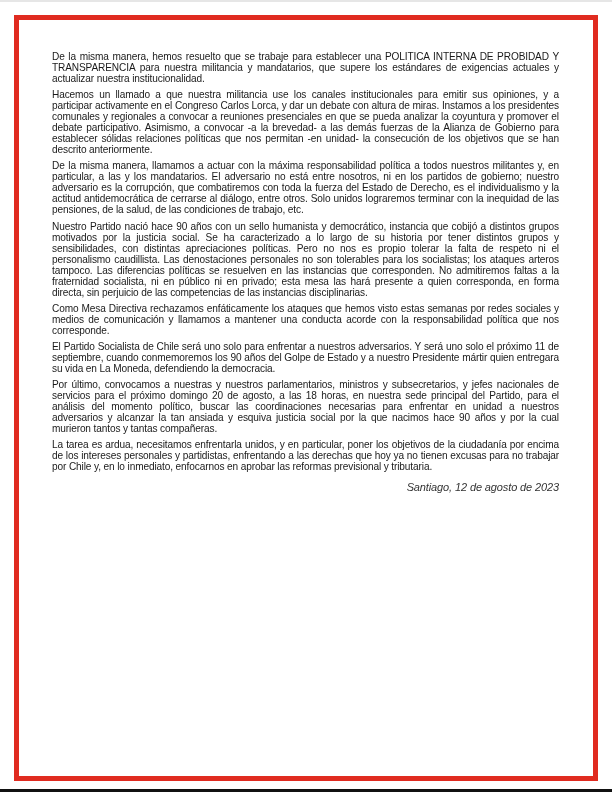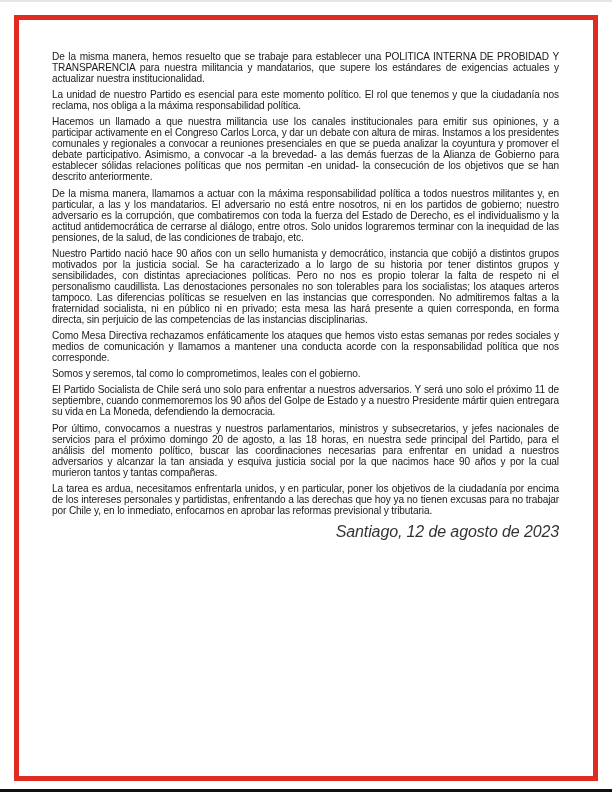--- a/index.html
+++ b/index.html
@@ -12,35 +12,33 @@
     .frame {
       position: absolute; left: 14px; top: 15px; width: 574px; height: 756px;
       border: 5px solid #e02b20;
     }
     .content {
       position: absolute; left: 52px; top: 51px; width: 507px;
       font-size: 10.1px; line-height: 11px; color: #1a1a1a;
       letter-spacing: -0.12px;
     }
     .para { margin: 0 0 5.2px 0; text-align: justify; }
-    .signature { text-align: right; font-style: italic; color: #333333; margin-top: 10px; font-size: 16px; }
+    .signature { text-align: right; font-style: italic; color: #333333; margin-top: 10px; font-size: 11px; }
   </style>
 </head>
 <body>
 
 <div class="top-line"></div>
 <div class="frame"></div>
 
 <div class="content">
   <p class="para">De la misma manera, hemos resuelto que se trabaje para establecer una POLITICA INTERNA DE PROBIDAD Y TRANSPARENCIA para nuestra militancia y mandatarios, que supere los estándares de exigencias actuales y actualizar nuestra institucionalidad.</p>
-  <p class="para">La unidad de nuestro Partido es esencial para este momento político. El rol  que tenemos y que la ciudadanía nos reclama, nos obliga a la máxima responsabilidad política.</p>
   <p class="para">Hacemos un llamado a que nuestra militancia use los canales institucionales para emitir sus opiniones, y a participar activamente en el Congreso Carlos Lorca, y dar un debate con altura de miras. Instamos a los presidentes comunales y regionales a convocar a reuniones presenciales en que se pueda analizar la coyuntura y promover el debate participativo. Asimismo, a convocar -a la brevedad- a las demás fuerzas de la Alianza de Gobierno para establecer sólidas relaciones políticas que nos permitan -en unidad- la consecución de los objetivos que se han descrito anteriormente.</p>
   <p class="para">De la misma manera, llamamos a actuar con la máxima responsabilidad política a todos nuestros militantes y, en particular, a las y los mandatarios. El adversario no está entre nosotros, ni en los partidos de gobierno; nuestro adversario es la corrupción, que combatiremos con toda la fuerza del Estado de Derecho, es el individualismo y la actitud antidemocrática de cerrarse al diálogo, entre otros. Solo unidos lograremos terminar con la inequidad de las pensiones, de la salud, de las condiciones de trabajo, etc.</p>
   <p class="para">Nuestro Partido nació hace 90 años con un sello humanista y democrático, instancia que cobijó a distintos grupos motivados por la justicia social. Se ha caracterizado a lo largo de su historia por tener distintos grupos y sensibilidades, con distintas apreciaciones políticas. Pero no nos es propio tolerar la falta de respeto ni el personalismo caudillista. Las denostaciones personales no son tolerables para los socialistas; los ataques arteros tampoco. Las diferencias políticas se resuelven en las instancias que corresponden. No admitiremos faltas a la fraternidad socialista, ni en público ni en privado; esta mesa las hará presente a quien corresponda, en forma directa, sin perjuicio de las competencias de las instancias disciplinarias.</p>
   <p class="para">Como Mesa Directiva rechazamos enfáticamente los ataques que hemos visto estas semanas por redes sociales y medios de comunicación y llamamos a mantener una conducta acorde con la responsabilidad política que nos corresponde.</p>
-  <p class="para">Somos y seremos, tal como lo comprometimos, leales con el gobierno.</p>
   <p class="para">El Partido Socialista de Chile será uno solo para enfrentar a nuestros adversarios. Y será uno solo el próximo 11 de septiembre, cuando conmemoremos los 90 años del Golpe de Estado y a nuestro Presidente mártir quien entregara su vida en La Moneda, defendiendo la democracia.</p>
   <p class="para">Por último, convocamos a nuestras y nuestros parlamentarios, ministros y subsecretarios, y jefes nacionales de servicios para el próximo domingo 20 de agosto, a las 18 horas, en nuestra sede principal del Partido, para el análisis del momento político, buscar las coordinaciones necesarias para enfrentar en unidad a nuestros adversarios y alcanzar la tan ansiada y esquiva justicia social por la que nacimos hace 90 años y por la cual murieron tantos y tantas compañeras.</p>
   <p class="para">La tarea es ardua, necesitamos enfrentarla unidos, y en particular, poner los objetivos de la ciudadanía por encima de los intereses personales y partidistas, enfrentando a las derechas que hoy ya no tienen excusas para no trabajar por Chile y, en lo inmediato, enfocarnos en aprobar las reformas previsional y tributaria.</p>
   <div class="signature">Santiago, 12 de agosto de 2023</div>
 </div>
 
 <div class="bottom-bar"></div>
 
 </body></html>

